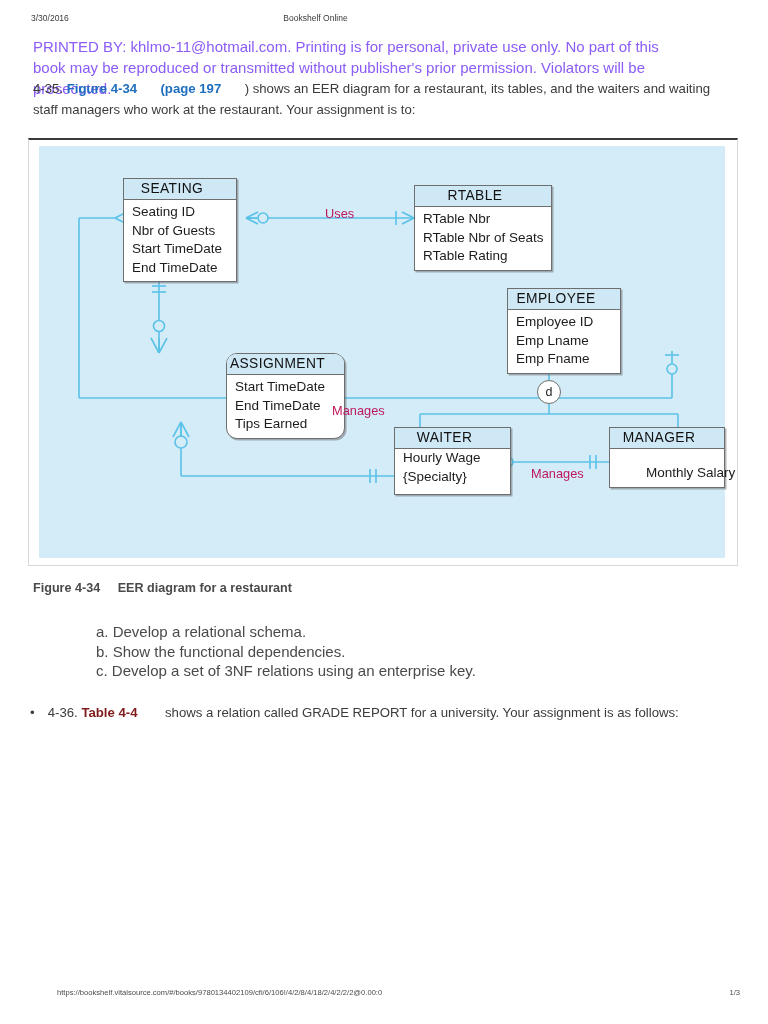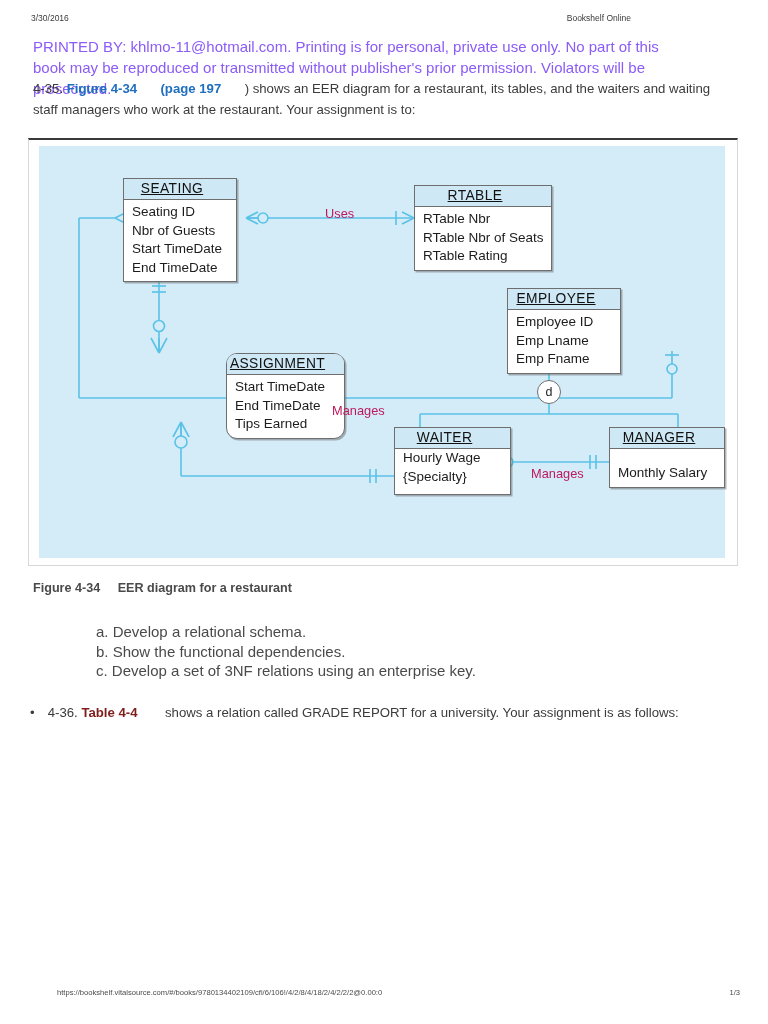--- a/index.html
+++ b/index.html
@@ -16,21 +16,21 @@
     overflow: hidden;
     background: #ffffff;
   }
 
   
   .print-head {
     position: absolute; top: 13px; left: 0; width: 768px;
     font-size: 8.5px; color: #3a3a3a;
   }
   .print-head .date { position: absolute; left: 31px; top: 0; }
-  .print-head .title { position: absolute; left: 0; top: 0; width: 631px; text-align: right; }
+  .print-head .title { position: absolute; left: 0; top: 0; width: 631px; text-align: center; }
 
   .notice {
     position: absolute; left: 33px; top: 36px; width: 660px;
     font-size: 15px; color: #8b5cf6; line-height: 21px;
   }
 
   .prob {
     position: absolute; left: 33px; top: 78px; width: 700px;
     font-size: 13.2px; color: #3b3b3b; line-height: 21px;
   }
@@ -65,21 +65,20 @@
   }
   .ent.rounded { border-radius: 11px; margin-left: 47px; }
   .ent .hdr {
     background: #cfe8f5;
     text-align: center;
     padding: 2px 16px 3px 0;
     border-bottom: 1.4px solid #6e6e6e;
     font-size: 13.8px;
     letter-spacing: .4px;
     color: #111;
-    text-decoration: underline;
   }
   .ent.rounded .hdr { border-radius: 9px 9px 0 0; }
   .ent .body { padding: 3px 0 4px 8px; }
   .ent .attr { line-height: 18.5px; white-space: nowrap; }
   .ent .attr.pkline { line-height: 18.5px; }
 
   .rel-label {
     position: absolute;
     font-size: 12.8px;
     color: #be185d;
@@ -241,21 +240,21 @@
       <div class="ent" id="ent-waiter" style="left:355px; top:281px; width:117px;">
         <div class="hdr">WAITER</div>
         <div class="body" style="padding-top:0; padding-bottom:8px;">
           <div class="attr">Hourly Wage</div>
           <div class="attr">{Specialty}</div>
         </div>
       </div>
 
       <div class="ent" id="ent-manager" style="left:570px; top:281px; width:116px;">
         <div class="hdr">MANAGER</div>
-        <div class="body" style="padding-top:15px; ">
+        <div class="body" style="padding-top:15px; margin-left:28px;">
           <div class="attr">Monthly Salary</div>
         </div>
       </div>
 
       <div class="rel-label" style="left:286px; top:60px;">Uses</div>
       <div class="rel-label" style="left:492px; top:320px;">Manages</div>
       <div class="rel-label" style="left:293px; top:257px;">Manages</div>
 
       <div class="d-circle" style="left:498px; top:234px;">d</div>
 

